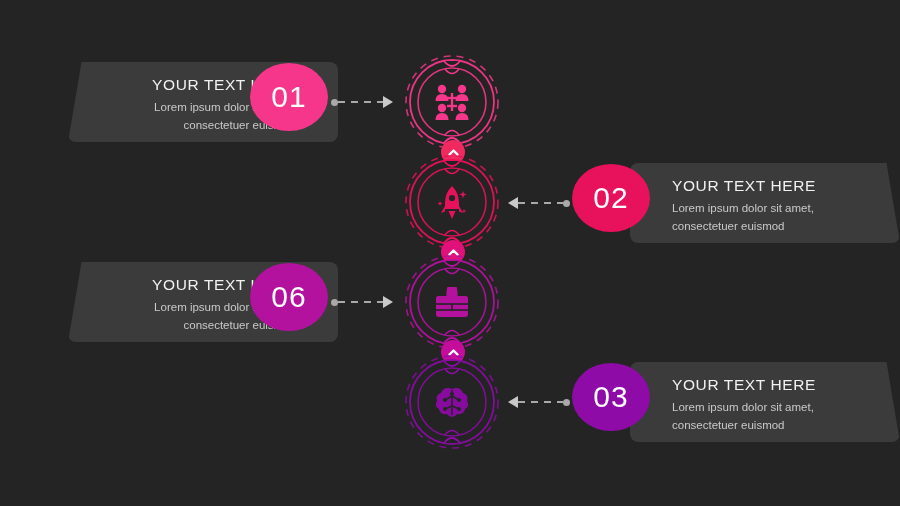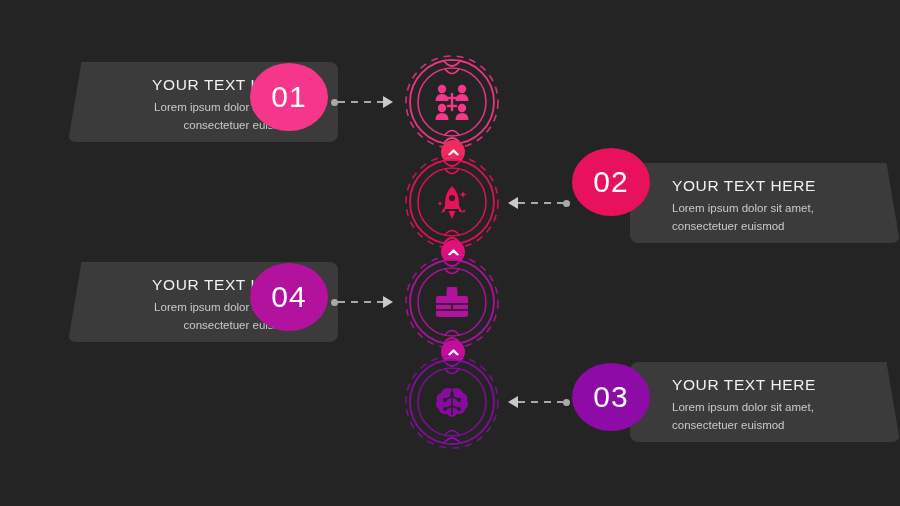--- a/index.html
+++ b/index.html
@@ -142,36 +142,36 @@
     <span class="conn-dot"></span>
     <span class="conn-dash"></span>
     <span class="conn-head right"></span>
   </div>
 
   <div class="card right" style="left:630px; top:163px;">
     <div class="card-title">YOUR TEXT HERE</div>
     <div class="card-desc">Lorem ipsum dolor sit amet,</div>
     <div class="card-desc">consectetuer euismod</div>
   </div>
-  <div class="bubble" style="left:572px; top:148px; background:#E8115C;">
+  <div class="bubble" style="left:572px; top:164px; background:#E8115C;">
     <span>02</span>
   </div>
   <div class="connector" style="left:508px; top:197px; width:62px;">
     <span class="conn-head left"></span>
     <span class="conn-dash"></span>
     <span class="conn-dot"></span>
   </div>
 
   <div class="card left" style="left:68px; top:262px;">
     <div class="card-title">YOUR TEXT HERE</div>
     <div class="card-desc">Lorem ipsum dolor sit amet,</div>
     <div class="card-desc">consectetuer euismod</div>
   </div>
   <div class="bubble" style="left:250px; top:263px; background:#B3129E;">
-    <span>04</span>
+    <span>06</span>
   </div>
   <div class="connector" style="left:331px; top:296px; width:62px;">
     <span class="conn-dot"></span>
     <span class="conn-dash"></span>
     <span class="conn-head right"></span>
   </div>
 
   <div class="card right" style="left:630px; top:362px;">
     <div class="card-title">YOUR TEXT HERE</div>
     <div class="card-desc">Lorem ipsum dolor sit amet,</div>

